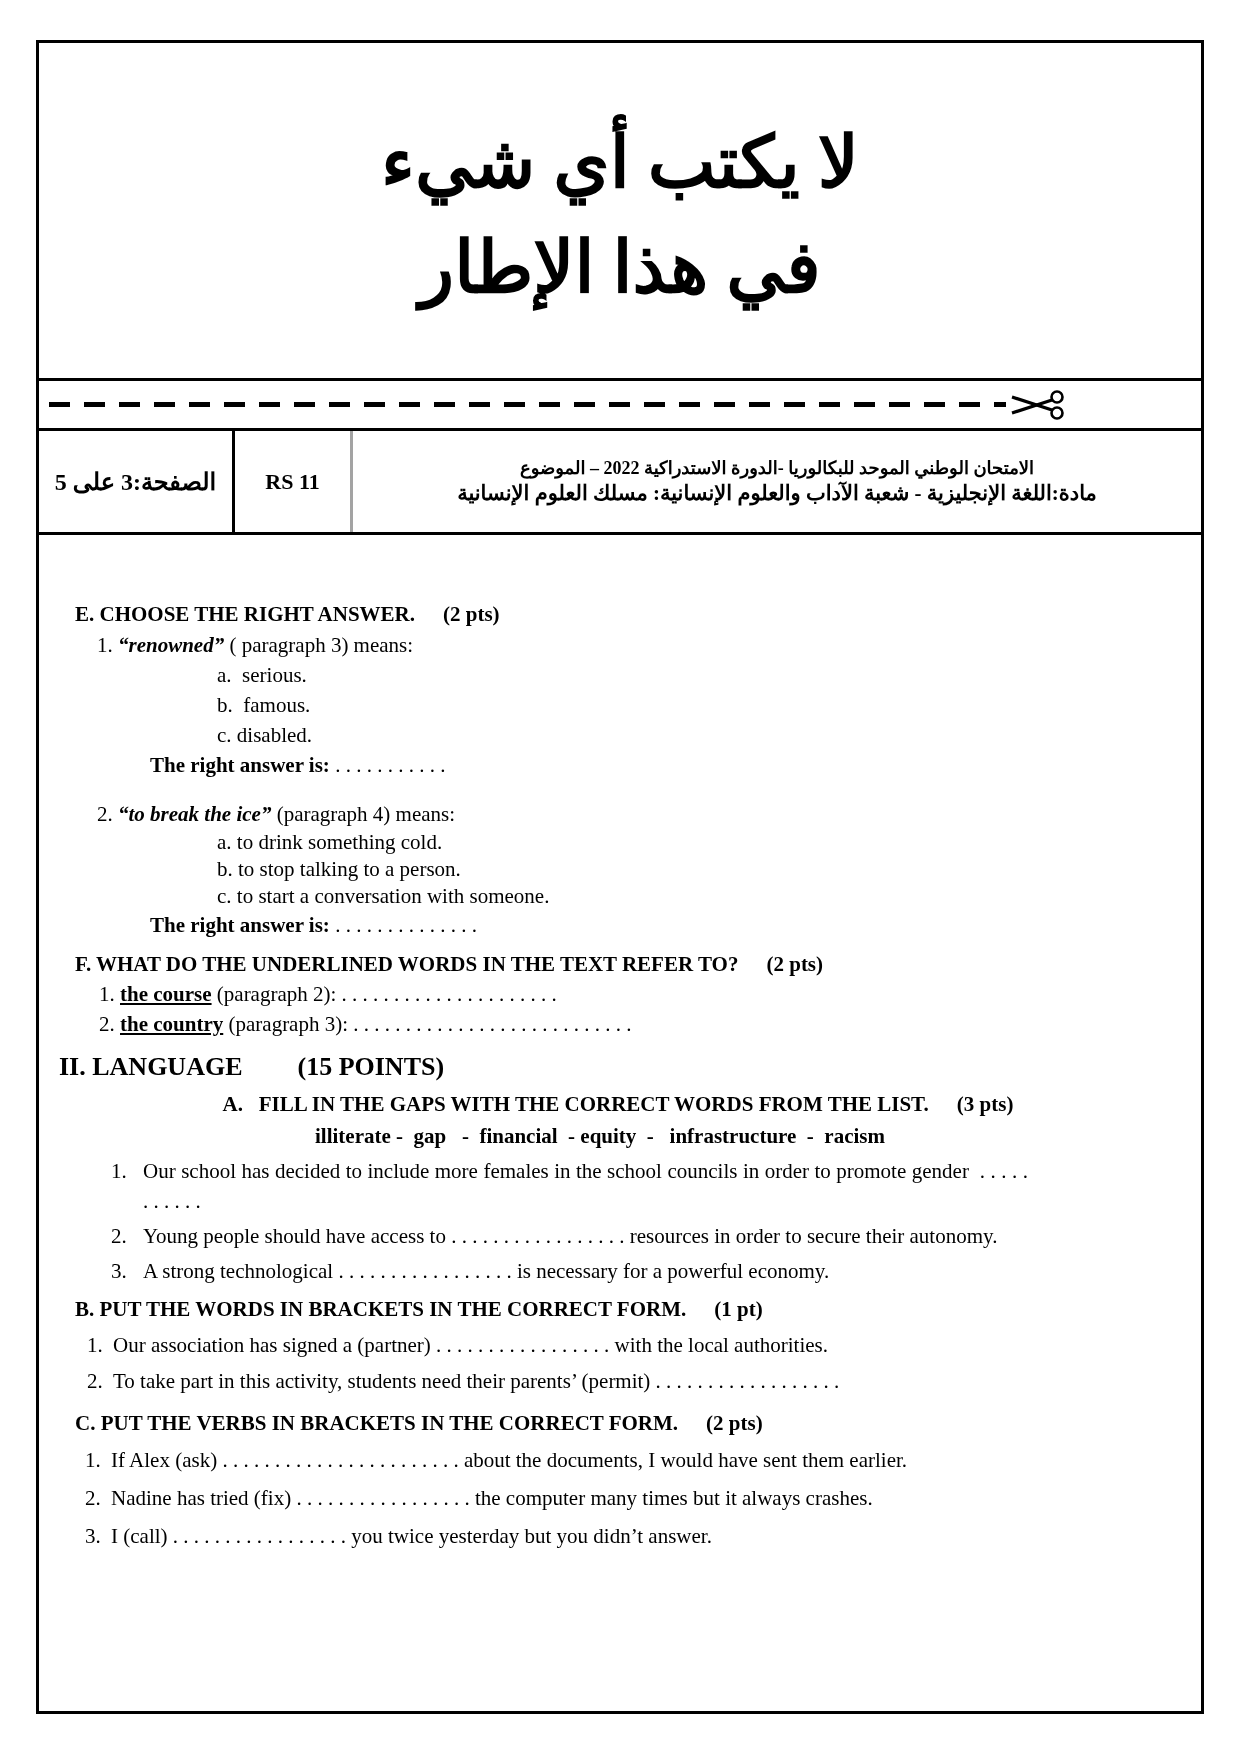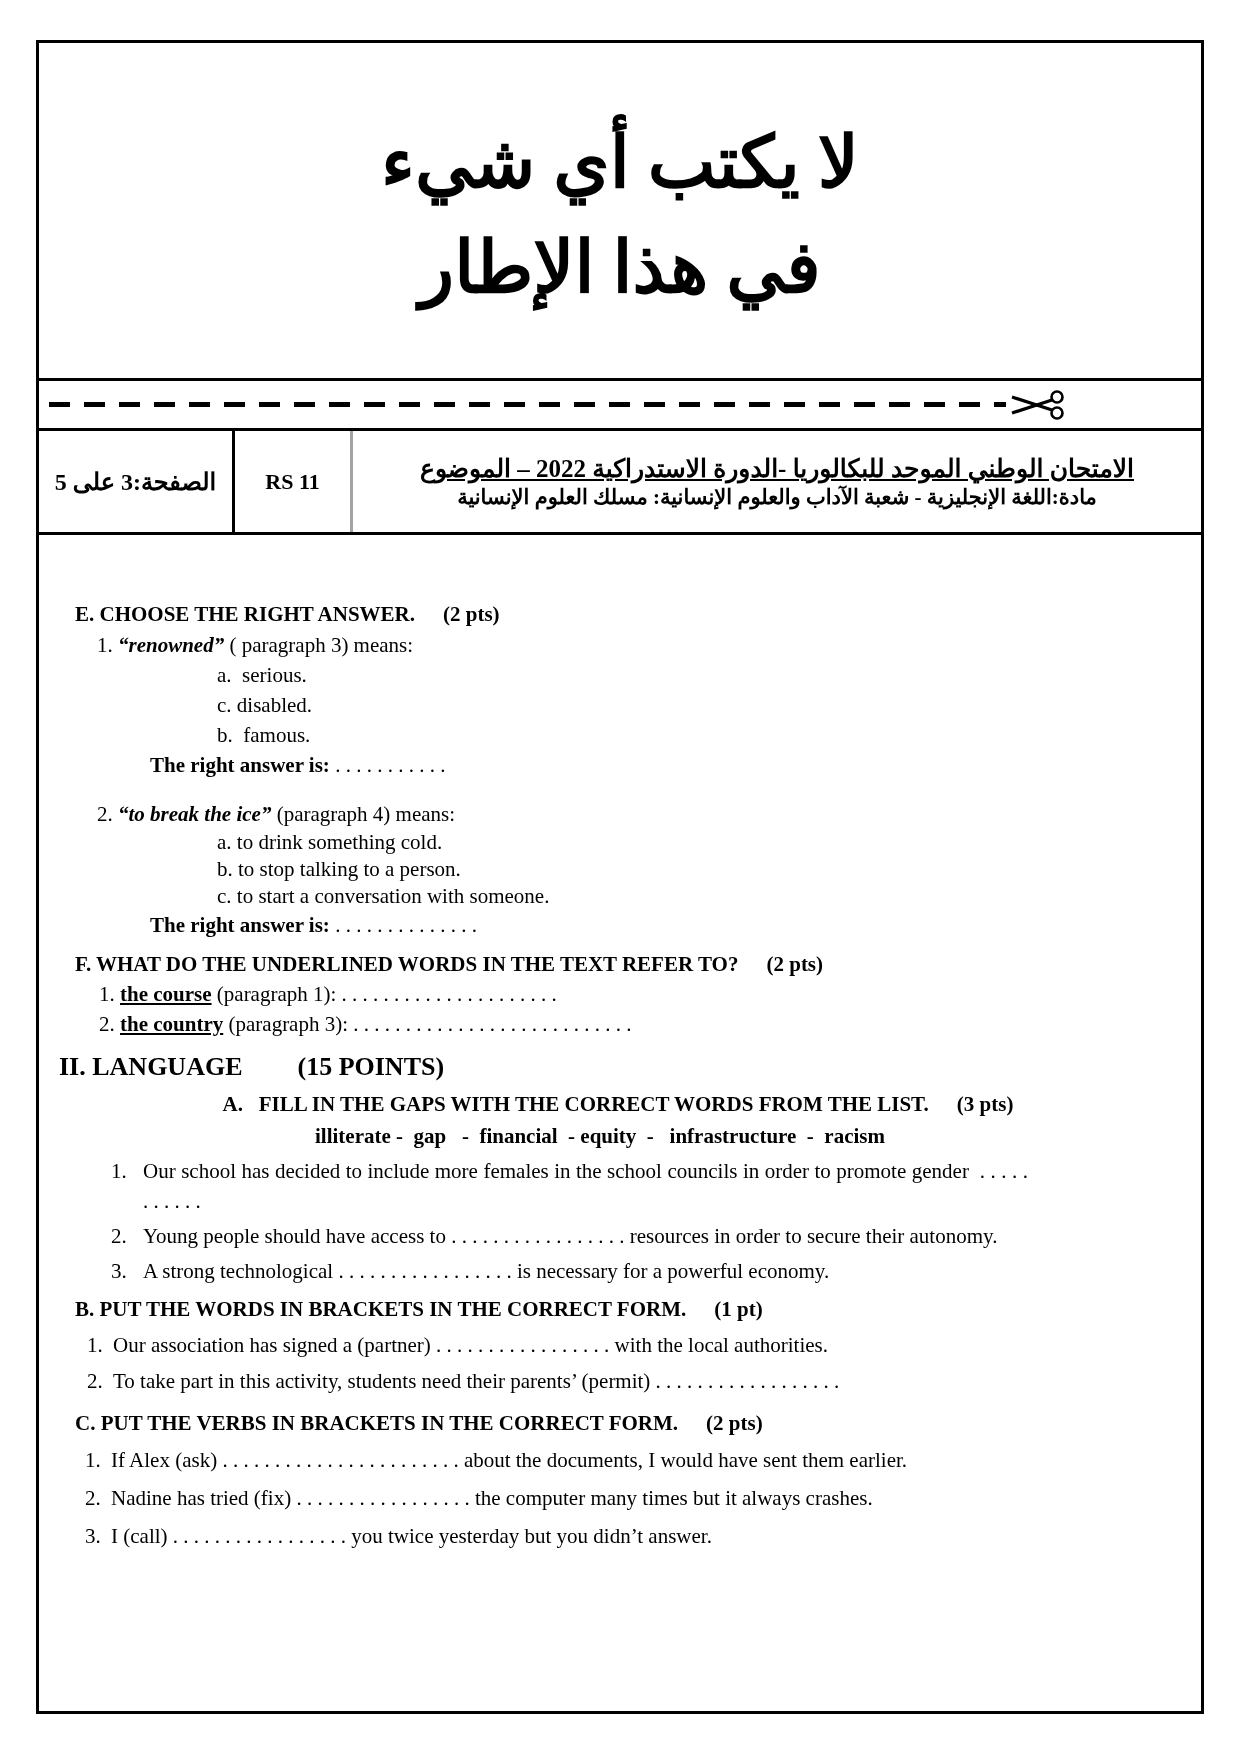--- a/index.html
+++ b/index.html
@@ -26,21 +26,21 @@
   }
   .dashes { flex: 1; height: 5px; background: repeating-linear-gradient(90deg, #000 0 21px, transparent 21px 35px); }
   .scissors { margin-left: 4px; display: flex; align-items: center; }
 
   
   .htable { height: 104px; border-bottom: 3px solid #000; display: flex; }
   .cell { display: flex; align-items: center; justify-content: center; font-weight: bold; }
   .cell-page { width: 196px; border-right: 3px solid #000; font-size: 24px; direction: rtl; }
   .cell-code { width: 118px; border-right: 3px solid #a3a3a3; font-size: 22px; }
   .cell-title { flex: 1; flex-direction: column; direction: rtl; line-height: 1.25; padding: 4px 8px; }
-  .cell-title .t1 { font-size: 25px; text-decoration: underline; }
+  .cell-title .t1 { font-size: 18px; }
   .cell-title .t2 { font-size: 21px; }
 
   
   .content { flex: 1; padding: 64px 60px 0 20px; font-size: 21px; line-height: 30px; }
 
   .b  { font-weight: bold; }
   .bi { font-weight: bold; font-style: italic; }
   .bu { font-weight: bold; text-decoration: underline; }
   .pts { margin-left: 28px; font-weight: bold; }
 
@@ -110,22 +110,22 @@
       <span>E. CHOOSE THE RIGHT ANSWER.</span><span class="pts">(2 pts)</span>
     </div>
 
     <div class="qline">
       <span>1.</span>
       <span class="bi">“renowned”</span>
       <span>( paragraph 3) means:</span>
     </div>
     <div class="optset1">
       <div class="opt">a.&nbsp;&nbsp;serious.</div>
+      <div class="opt">b.&nbsp;&nbsp;famous.</div>
       <div class="opt">c.&nbsp;disabled.</div>
-      <div class="opt">b.&nbsp;&nbsp;famous.</div>
     </div>
     <div class="ans">
       <span class="b">The right answer is:</span>
       <span>. . . . . . . . . . .</span>
     </div>
 
     <div class="qline gap-q2">
       <span>2.</span>
       <span class="bi">“to break the ice”</span>
       <span>(paragraph 4) means:</span>
@@ -139,21 +139,21 @@
       <span class="b">The right answer is:</span>
       <span>. . . . . . . . . . . . . .</span>
     </div>
 
     <div class="h2 gap-f">
       <span>F. WHAT DO THE UNDERLINED WORDS IN THE TEXT REFER TO?</span><span class="pts">(2 pts)</span>
     </div>
     <div class="fitem">
       <span>1.</span>
       <span class="bu">the course</span>
-      <span>(paragraph 1): . . . . . . . . . . . . . . . . . . . . .</span>
+      <span>(paragraph 2): . . . . . . . . . . . . . . . . . . . . .</span>
     </div>
     <div class="fitem">
       <span>2.</span>
       <span class="bu">the country</span>
       <span>(paragraph 3): . . . . . . . . . . . . . . . . . . . . . . . . . . .</span>
     </div>
 
     <div class="h1">
       <span>II. LANGUAGE</span><span class="pts">(15 POINTS)</span>
     </div>

